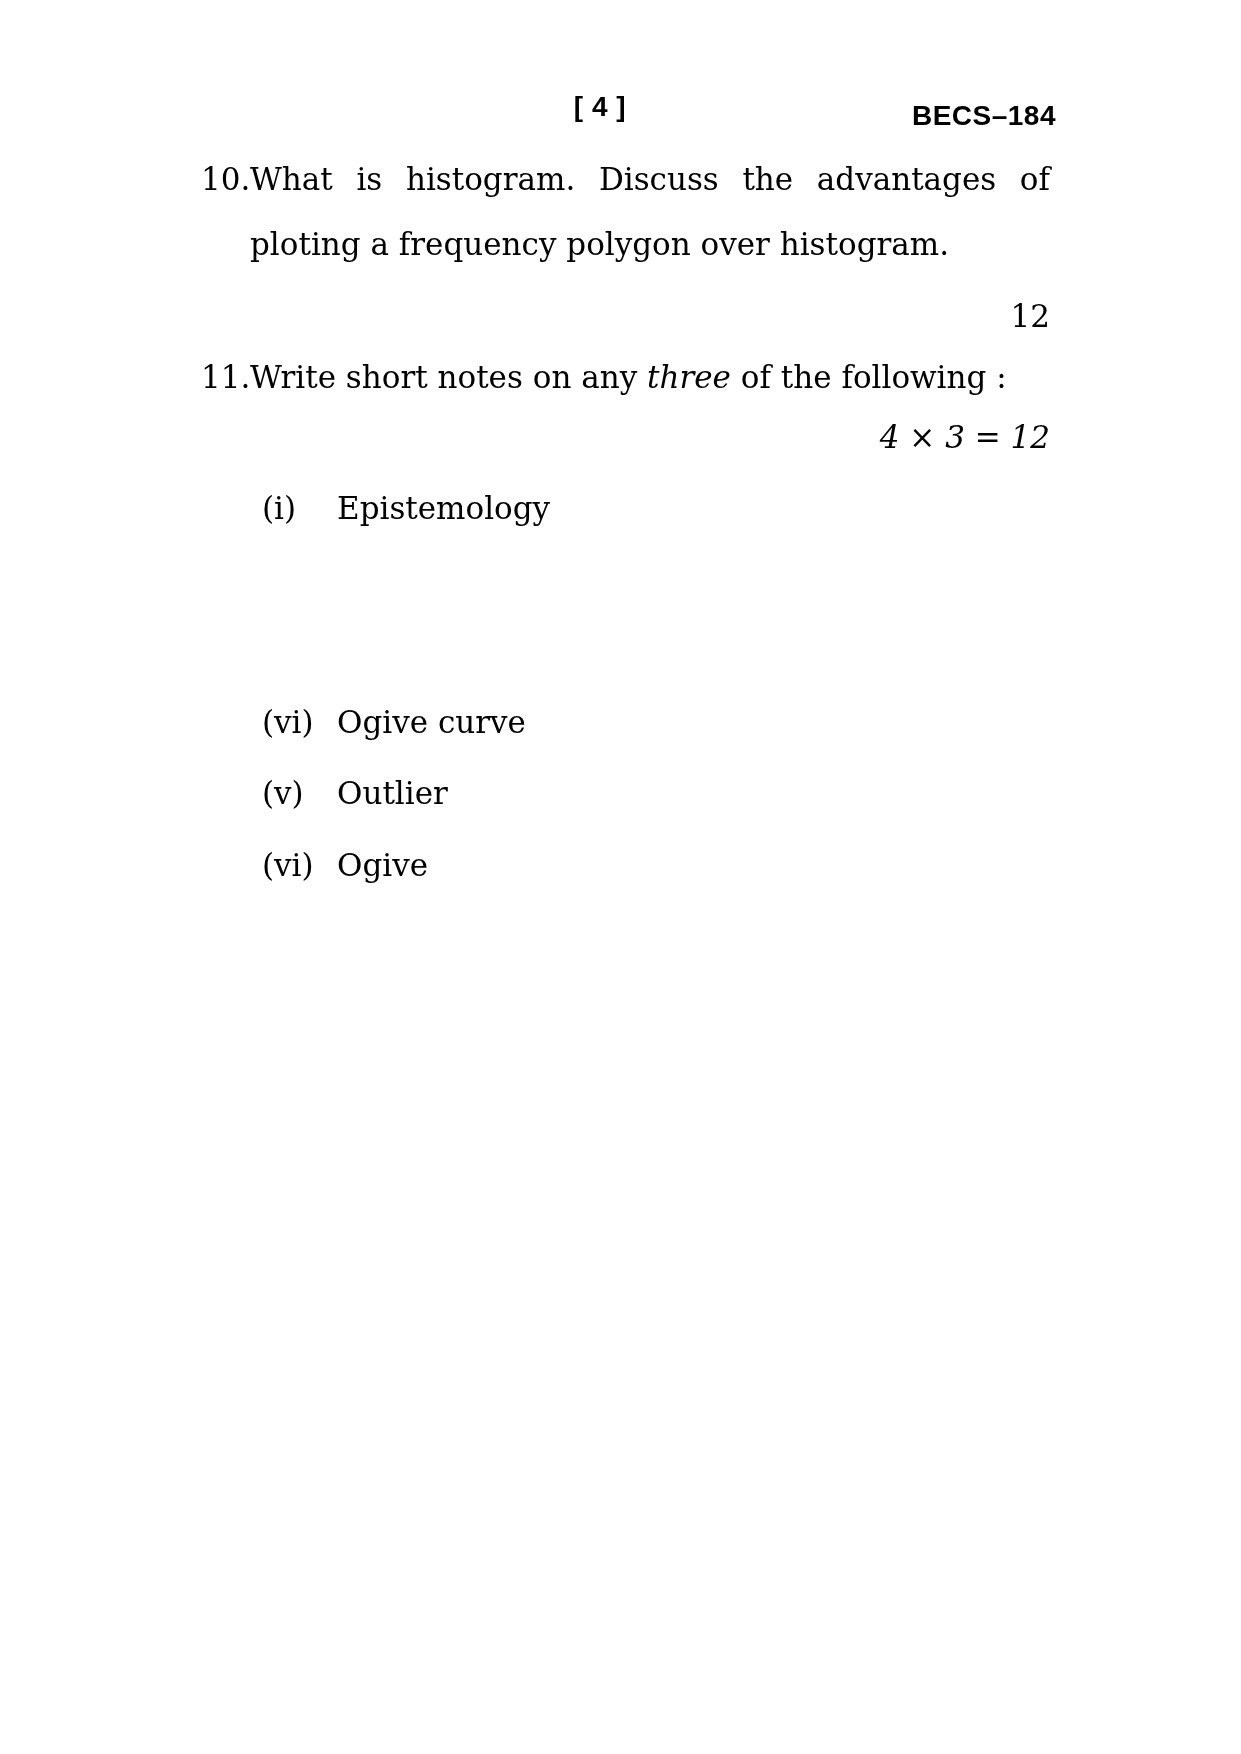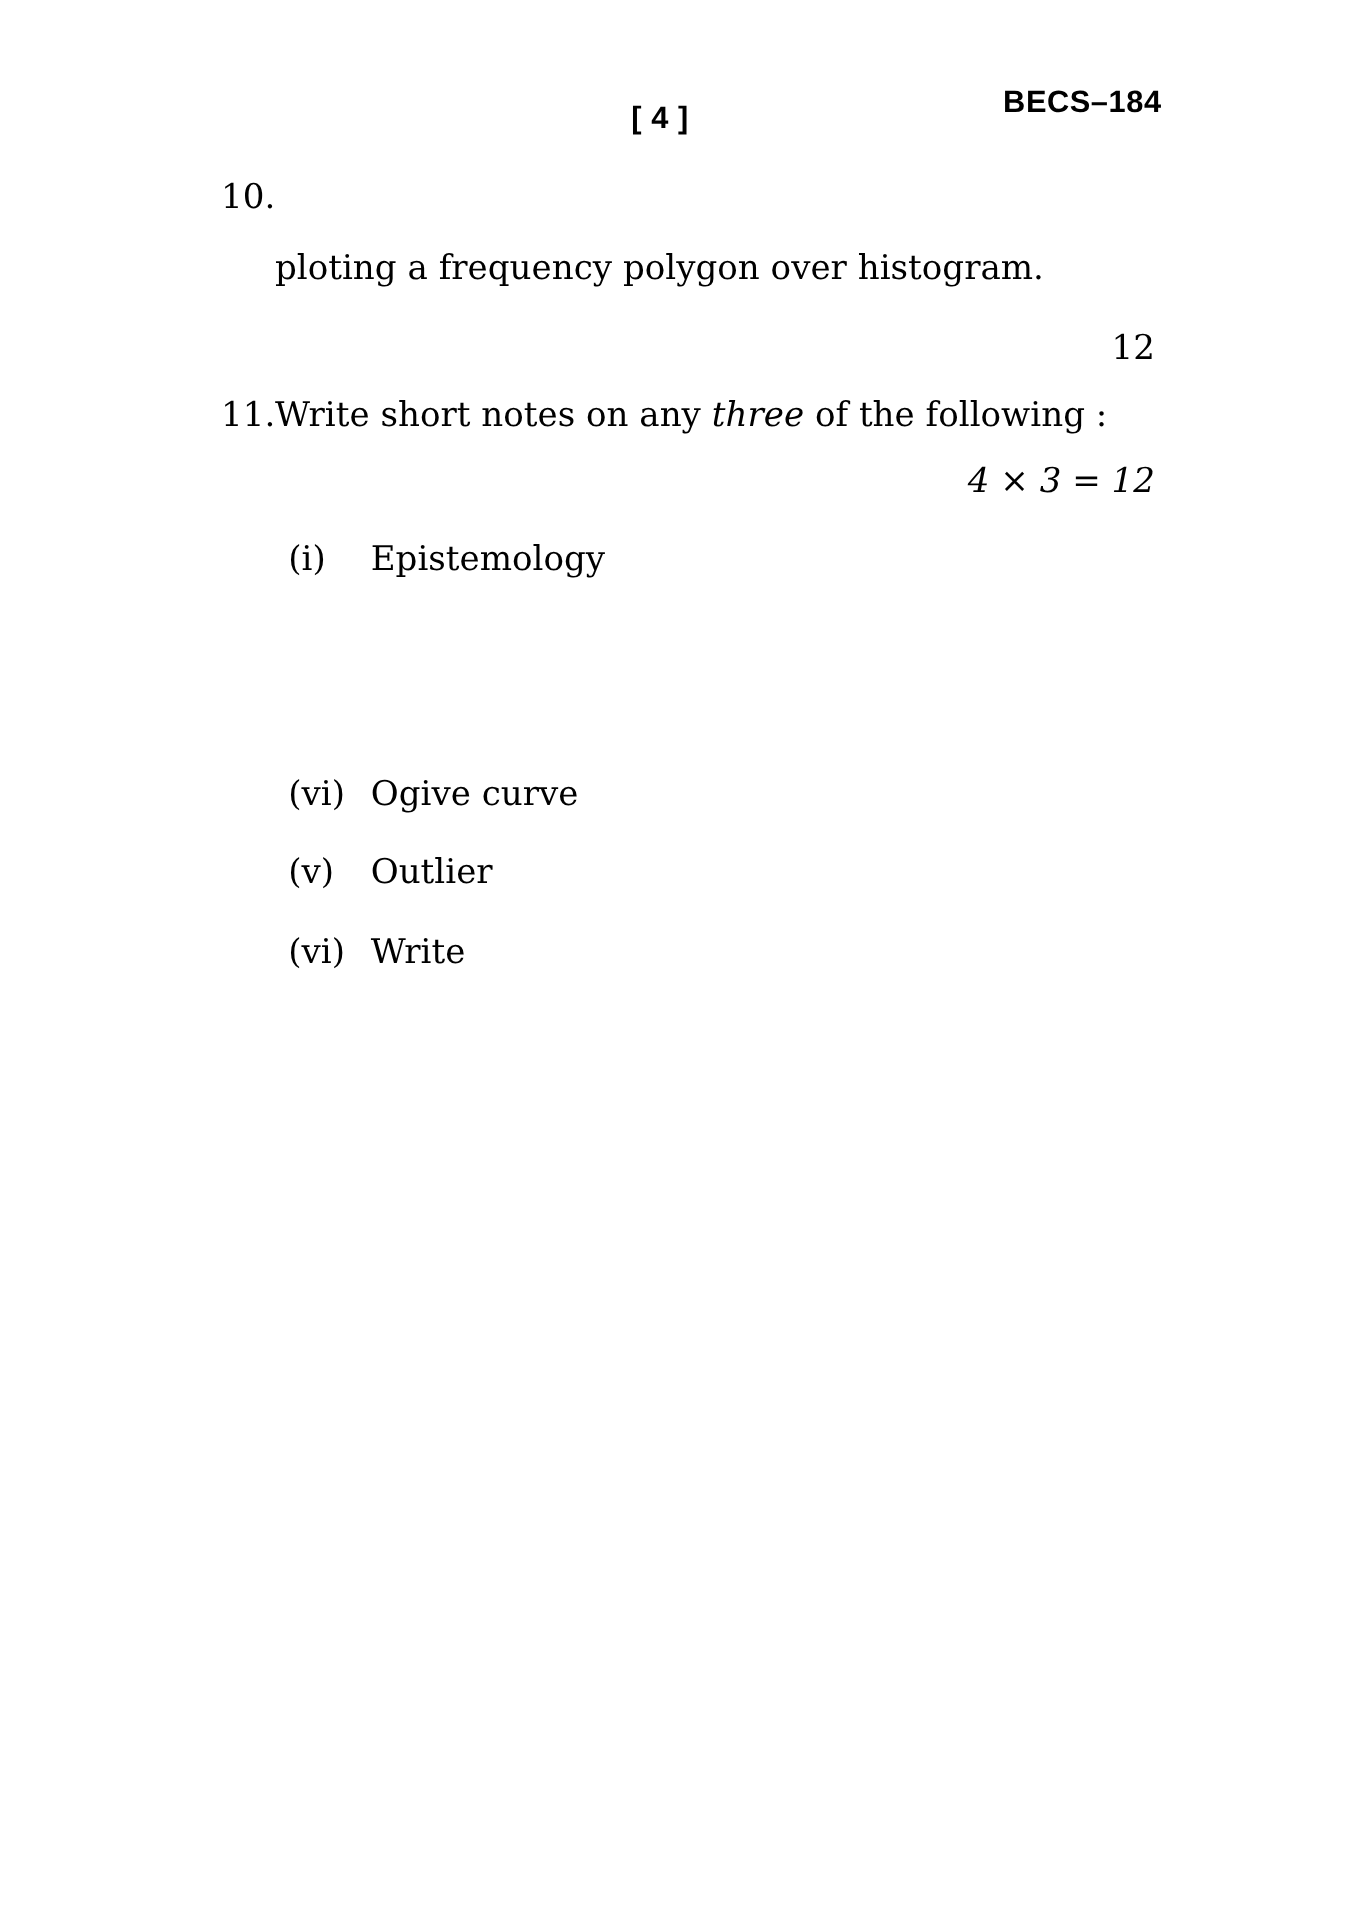--- a/index.html
+++ b/index.html
@@ -21,21 +21,21 @@
 
   
   .hdr {
     font-family: "Liberation Sans", sans-serif;
     font-weight: bold;
     font-size: 28px;
     line-height: 28px;
     letter-spacing: 0.5px;
   }
   .hdr-page { left: 400px; width: 400px; top: 93px; text-align: center; }
-  .hdr-code { right: 185px; top: 79px; }
+  .hdr-code { right: 185px; top: 102px; }
 
   
   .q10-num  { left: 201px; top: 164px; }
   .q10-l1   { left: 250px; top: 164px; width: 800px; white-space: normal;
               text-align: justify; text-align-last: justify; }
   .q10-l2   { left: 250px; top: 229px; }
   .q10-marks{ right: 191px; top: 301px; }
 
   
   .q11-num  { left: 201px; top: 362px; }
@@ -55,30 +55,31 @@
 </style>
 </head>
 <body>
 
 <div class="page">
 
   <div class="abs hdr hdr-page">[ 4 ]</div>
   <div class="abs hdr hdr-code">BECS–184</div>
 
   <div class="abs q10-num">10.</div>
+  <div class="abs q10-l1">What is histogram. Discuss the advantages of</div>
   <div class="abs q10-l2">ploting a frequency polygon over histogram.</div>
   <div class="abs q10-marks">12</div>
 
   <div class="abs q11-num">11.</div>
   <div class="abs q11-text"><span>Write short notes on any </span><span class="it">three</span><span> of the following :</span></div>
   <div class="abs q11-marks">4 × 3 = 12</div>
 
   <div class="abs item item-0"><span class="lbl">(i)</span><span>Epistemology</span></div>
 
 
 
   <div class="abs item item-3"><span class="lbl">(vi)</span><span>Ogive curve</span></div>
 
   <div class="abs item item-4"><span class="lbl">(v)</span><span>Outlier</span></div>
 
-  <div class="abs item item-5"><span class="lbl">(vi)</span><span>Write</span></div>
+  <div class="abs item item-5"><span class="lbl">(vi)</span><span>Ogive</span></div>
 
 </div>
 
 </body></html>

